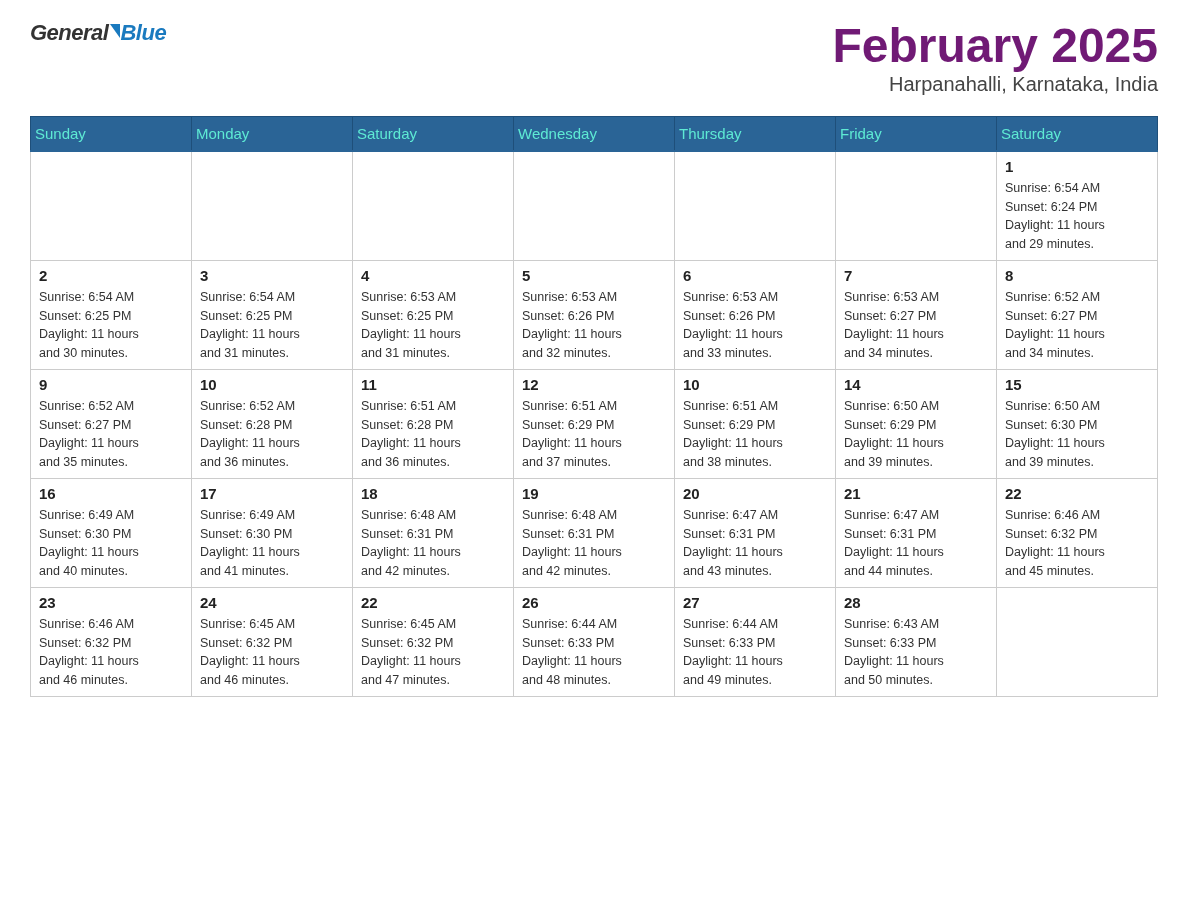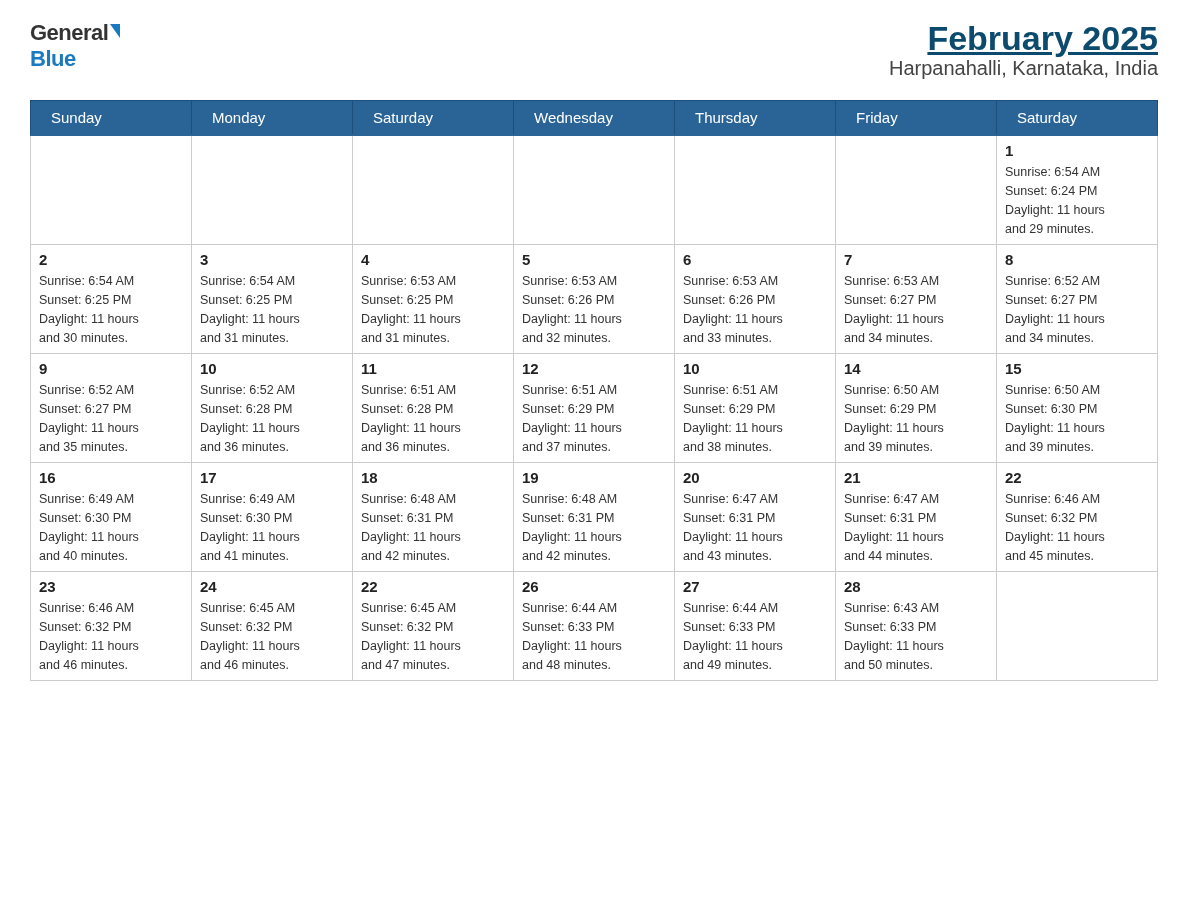--- a/index.html
+++ b/index.html
@@ -11,22 +11,23 @@
       min-height: 918px;
     }
     .header {
       display: flex;
       justify-content: space-between;
       align-items: flex-start;
       margin-bottom: 20px;
     }
     .logo {
       display: flex;
-      flex-direction: column;
+      flex-direction: row;
       align-items: flex-start;
+      font-style: italic;
     }
     .logo-general {
       font-size: 22px;
       font-weight: bold;
       color: #333;
       letter-spacing: -0.5px;
     }
     .logo-blue {
       font-size: 22px;
       font-weight: bold;
@@ -43,40 +44,39 @@
       border-left: 10px solid transparent;
       border-right: 0px solid transparent;
       border-top: 14px solid #1a7abf;
       margin-left: 2px;
       margin-top: -4px;
     }
     .title-section {
       text-align: right;
     }
     .month-title {
-      font-size: 34px;
-      font-weight: bold;
-      color: #0c4a6e;
+      font-size: 48px;
+      font-weight: bold;
+      color: #701a75;
       line-height: 1.1;
-      text-decoration: underline;
     }
     .location {
       font-size: 20px;
       color: #444;
       margin-top: 0;
     }
     .calendar {
       width: 100%;
       border-collapse: collapse;
     }
     .calendar th {
       background-color: #2a6496;
-      color: #ffffff;
+      color: #5eead4;
       text-align: left;
-      padding: 8px 20px;
+      padding: 8px 4px;
       font-size: 15px;
       font-weight: normal;
       border: 1px solid #1e4f7a;
     }
     .calendar td {
       vertical-align: top;
       border: 1px solid #ccc;
       padding: 6px 8px;
       width: 14.28%;
       min-height: 100px;

